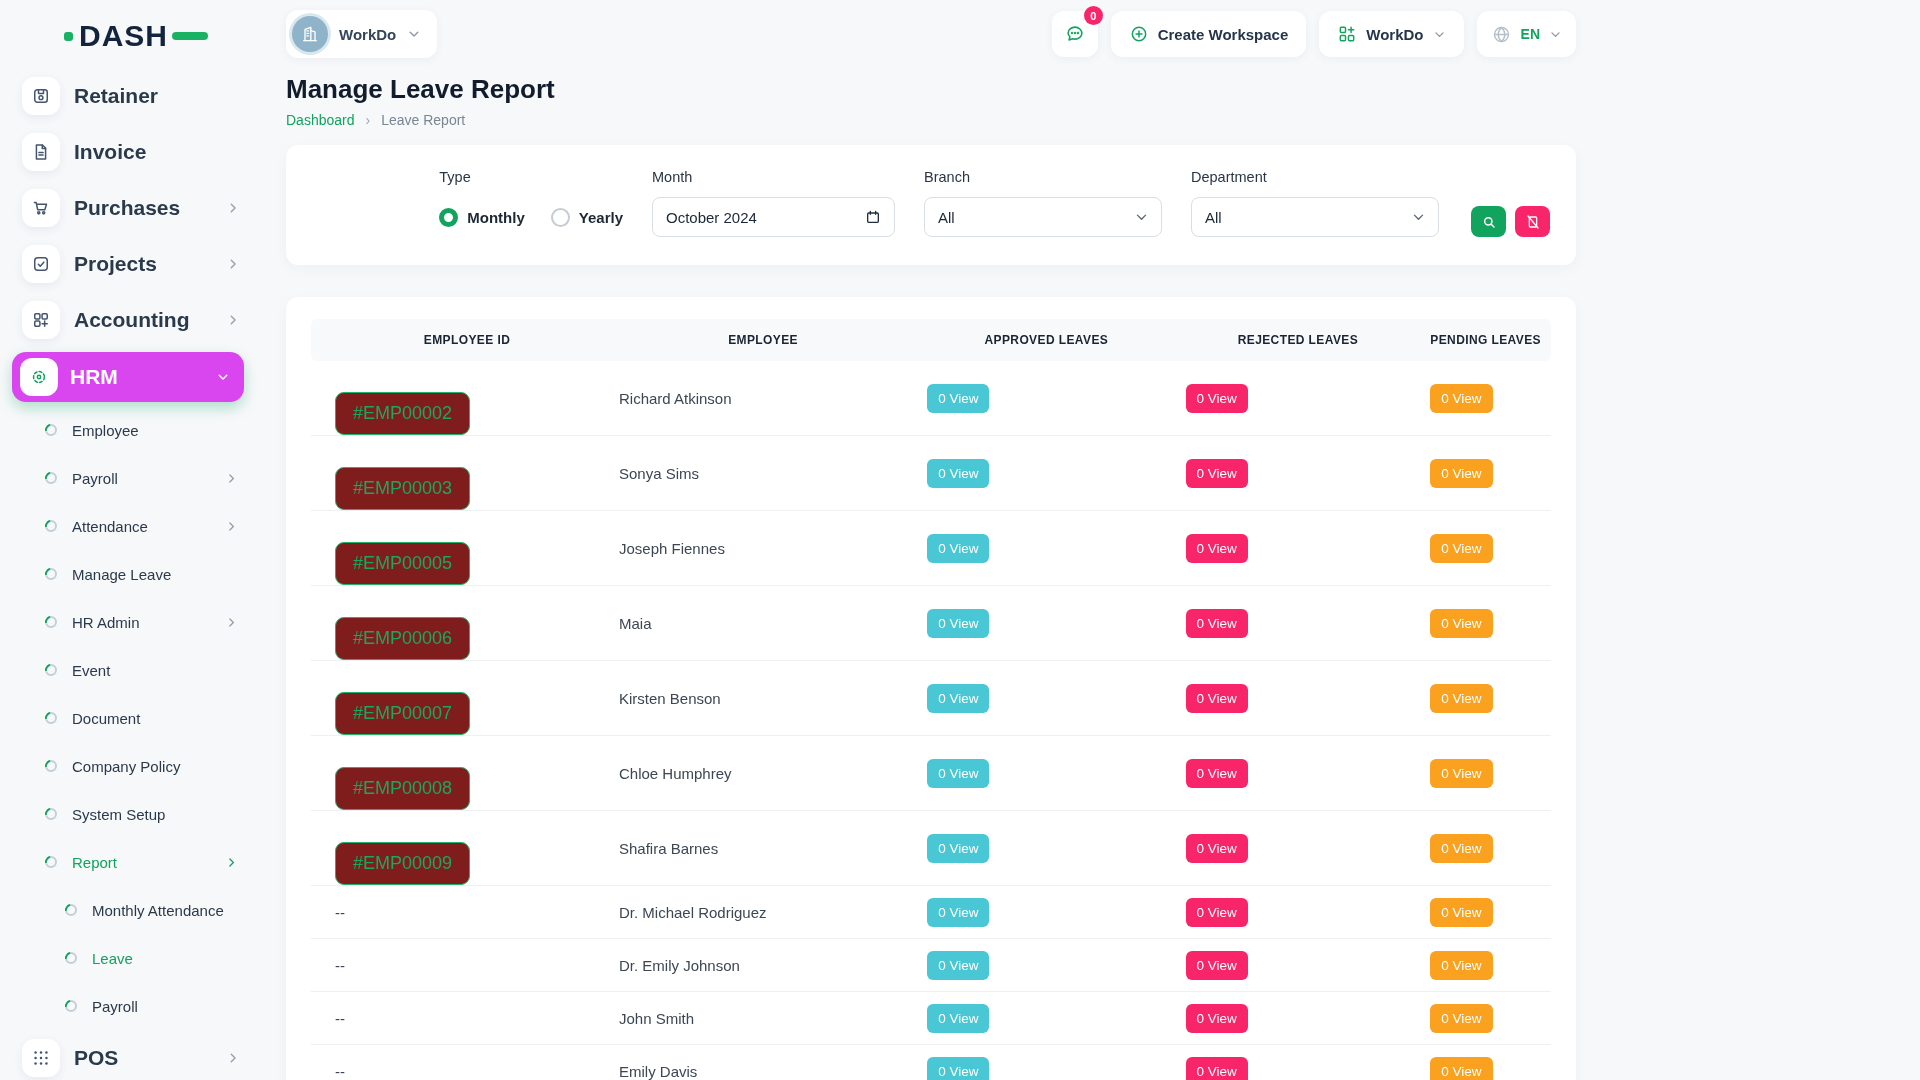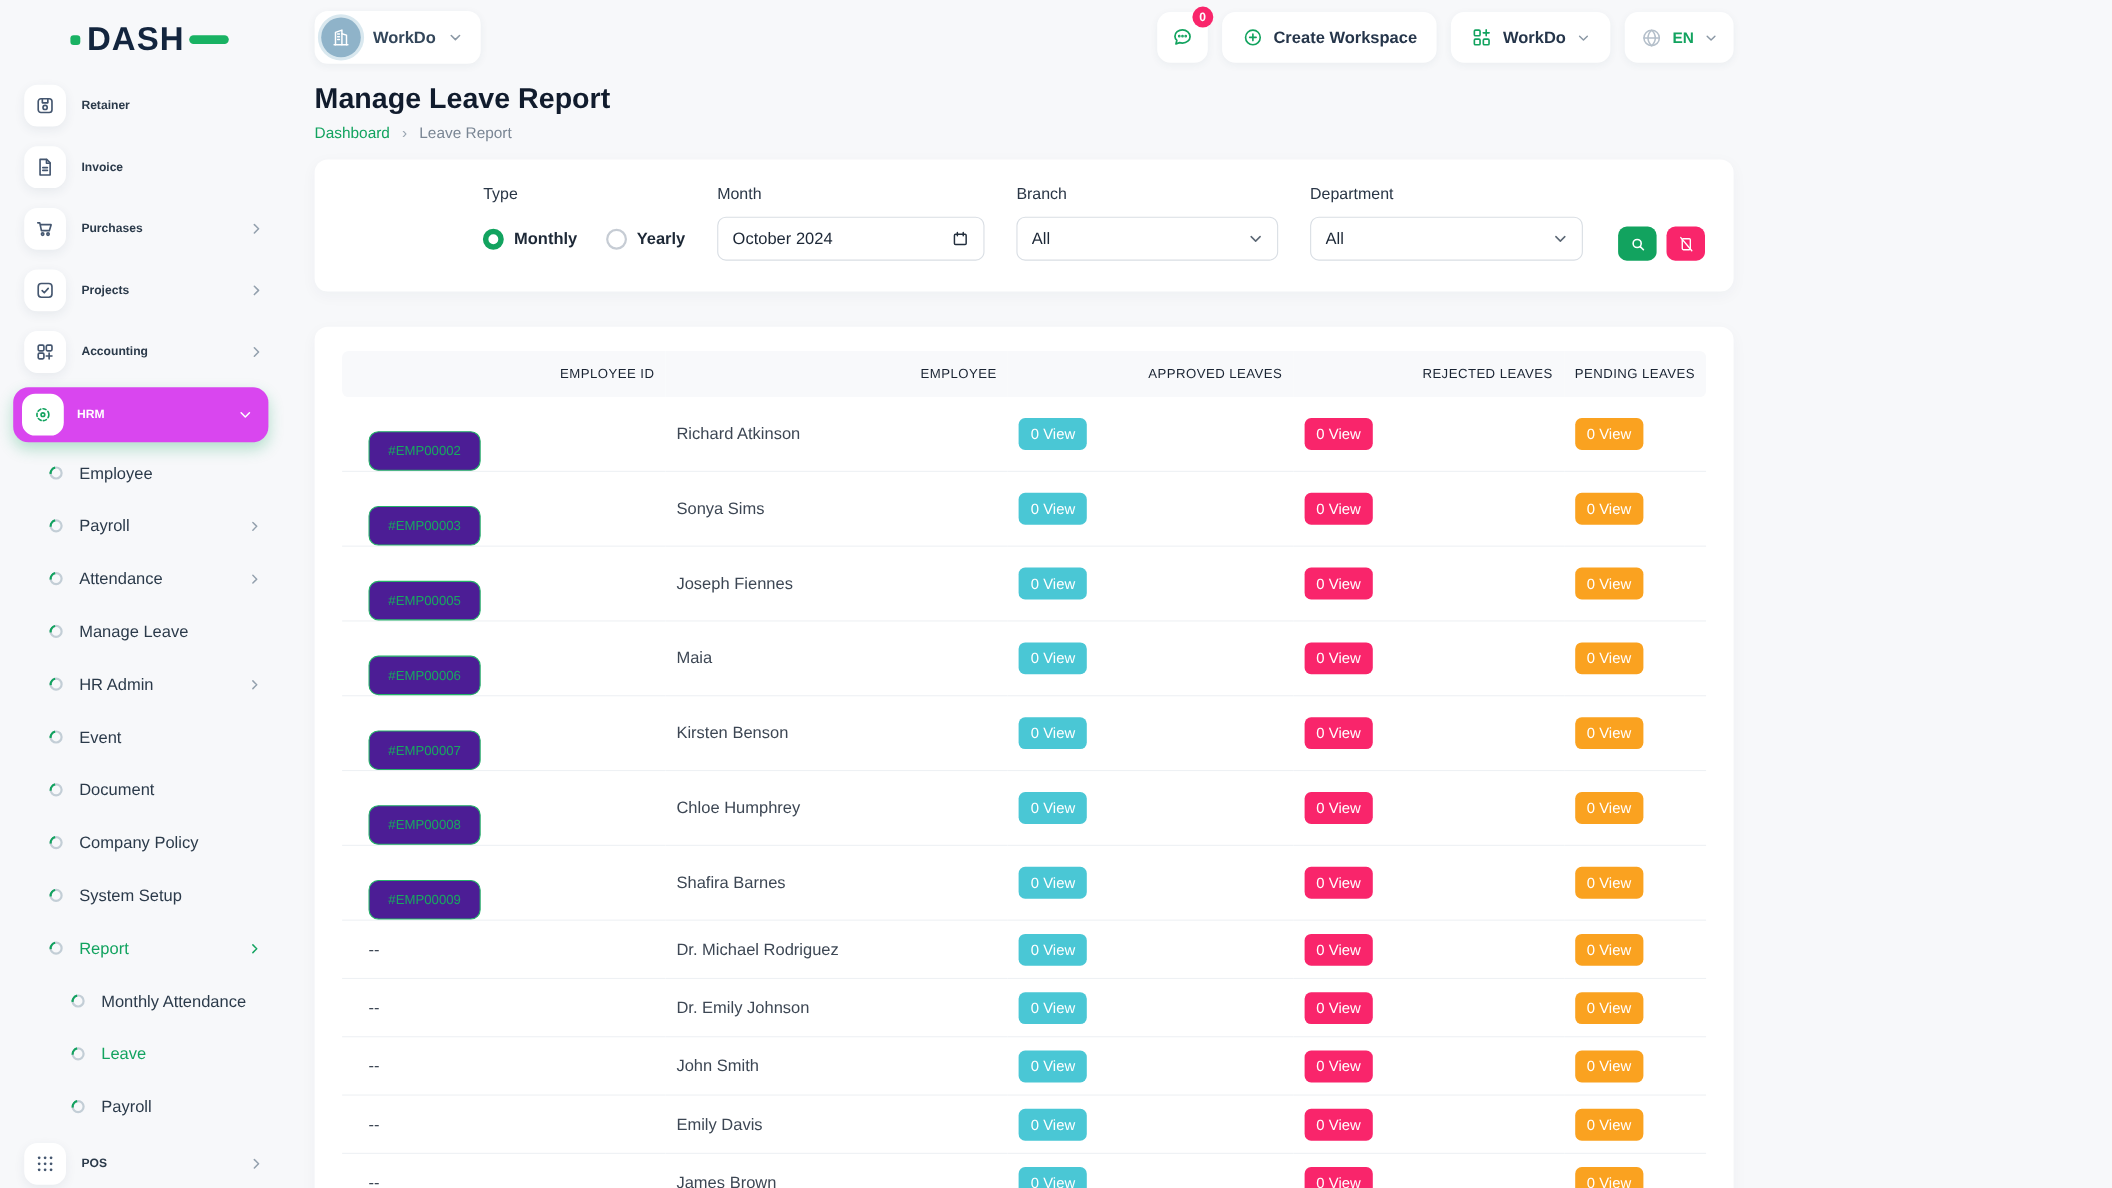--- a/index.html
+++ b/index.html
@@ -11,21 +11,21 @@
   
   .sidebar { width:256px; flex:none; padding-top:22px; }
   .logo { display:flex; align-items:center; gap:6px; padding:0 0 18px 64px; height:46px; }
   .logo-dot { width:9px; height:9px; border-radius:3px; background:#19b263; }
   .logo-text { font-size:30px; font-weight:800; letter-spacing:1px; color:#13253e; line-height:1; }
   .logo-dash { width:36px; height:8px; border-radius:4px; background:#19b263; margin-left:-2px; }
 
   .nav-item { display:flex; align-items:center; height:56px; padding:0 16px 0 22px; cursor:pointer; }
   .icon-box { width:38px; height:38px; background:#fff; border-radius:12px; box-shadow:0 3px 10px rgba(40,60,90,.08);
               display:flex; align-items:center; justify-content:center; margin-right:14px; color:#44566f; flex:none; }
-  .nav-label { font-size:11px; font-weight:600; color:#2b3a4a; flex:1; }
+  .nav-label { font-size:21px; font-weight:600; color:#2b3a4a; flex:1; }
   .nav-chev { color:#93a0ad; display:flex; }
 
   .nav-item.active { background:#d946ef; border-radius:14px; margin:4px 12px; height:50px; padding:0 14px 0 8px;
                      box-shadow:0 6px 14px rgba(18,163,95,.3); }
   .nav-item.active .icon-box { color:#12a35f; box-shadow:none; margin-right:12px; }
   .nav-item.active .nav-label { color:#fff; }
   .nav-item.active .nav-chev { color:#fff; }
 
   .sub-item { display:flex; align-items:center; height:48px; padding:0 18px 0 45px; cursor:pointer; }
   .sub-item.deep { padding-left:65px; }
@@ -91,31 +91,31 @@
   .sq-btn { width:35px; height:31px; border:none; border-radius:8px; display:flex; align-items:center; justify-content:center;
             color:#fff; cursor:pointer; }
   .sq-btn.search { background:#12a35f; }
   .sq-btn.reset { background:#f9256b; }
 
   
   .table-card { margin-top:32px; background:#fff; border-radius:12px; box-shadow:0 4px 14px rgba(35,50,70,.04);
                 padding:22px 25px 0; }
   table { width:100%; border-collapse:collapse; }
   col.c1{width:328px;} col.c2{width:359px;} col.c3{width:285px;} col.c4{width:269px;}
-  thead th { background:#f8f9fb; font-size:12px; font-weight:400; letter-spacing:.4px; color:#1a2433; text-align:right;
+  thead th { background:#f8f9fb; font-size:12px; font-weight:700; letter-spacing:.4px; color:#1a2433; text-align:center;
              text-transform:uppercase; padding:14px 10px; white-space:nowrap; }
   thead th:first-child { padding-left:24px; border-radius:6px 0 0 6px; }
   thead th:last-child { border-radius:0 6px 6px 0; }
   tbody td { border-top:1px solid #eef1f4; font-size:15px; color:#3d4754; padding:0 10px; }
   tbody tr:first-child td { border-top:none; }
   tbody td:first-child { padding-left:24px; }
   tr.row-tall td { height:64px; }
   tr.row-short td { height:53px; }
   .emp-badge { display:inline-block; padding:10px 17px; border:1px solid #24b169; color:#18a85f; border-radius:9px;
-               font-size:12px; background:#4c1d95; cursor:pointer;margin-top:31px; }
+               font-size:18px; background:#7f1d1d; cursor:pointer;margin-top:31px; }
   .view-badge { display:inline-block; padding:7px 11px; border-radius:6px; color:#fff; font-size:13.5px; font-weight:500; cursor:pointer; }
 </style>
 </head>
 <body>
 
 <div class="app">
 
   <aside class="sidebar">
     <div class="logo">
       <span class="logo-dot"></span>

